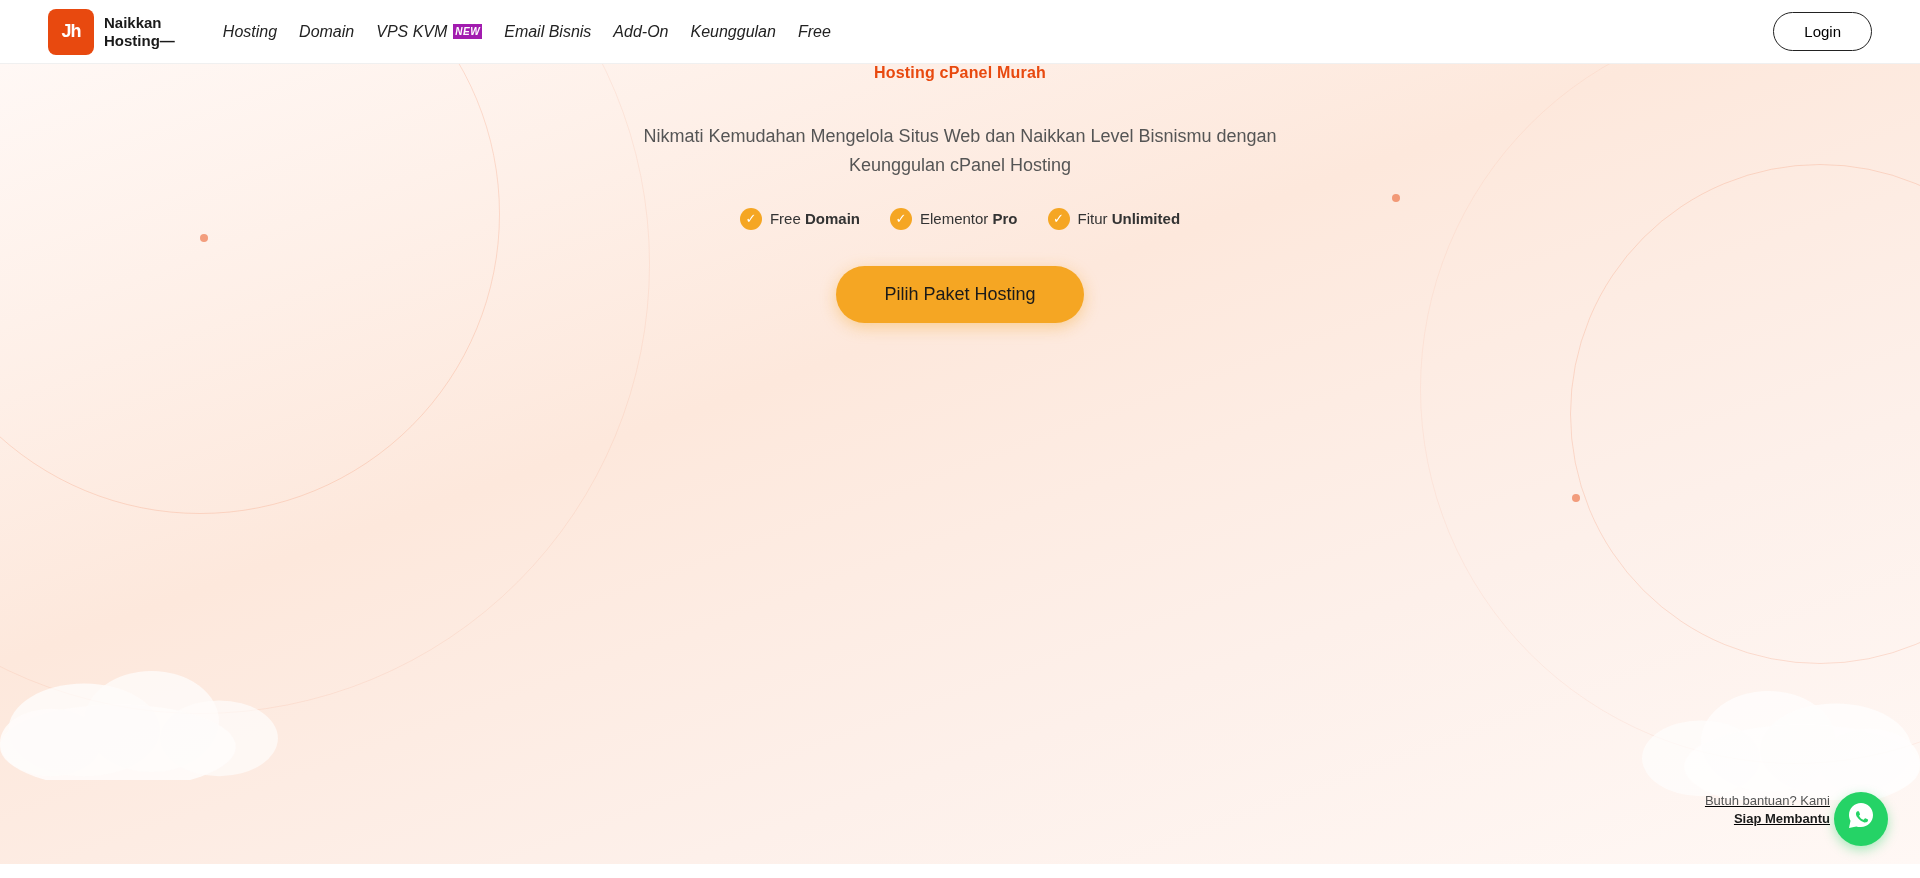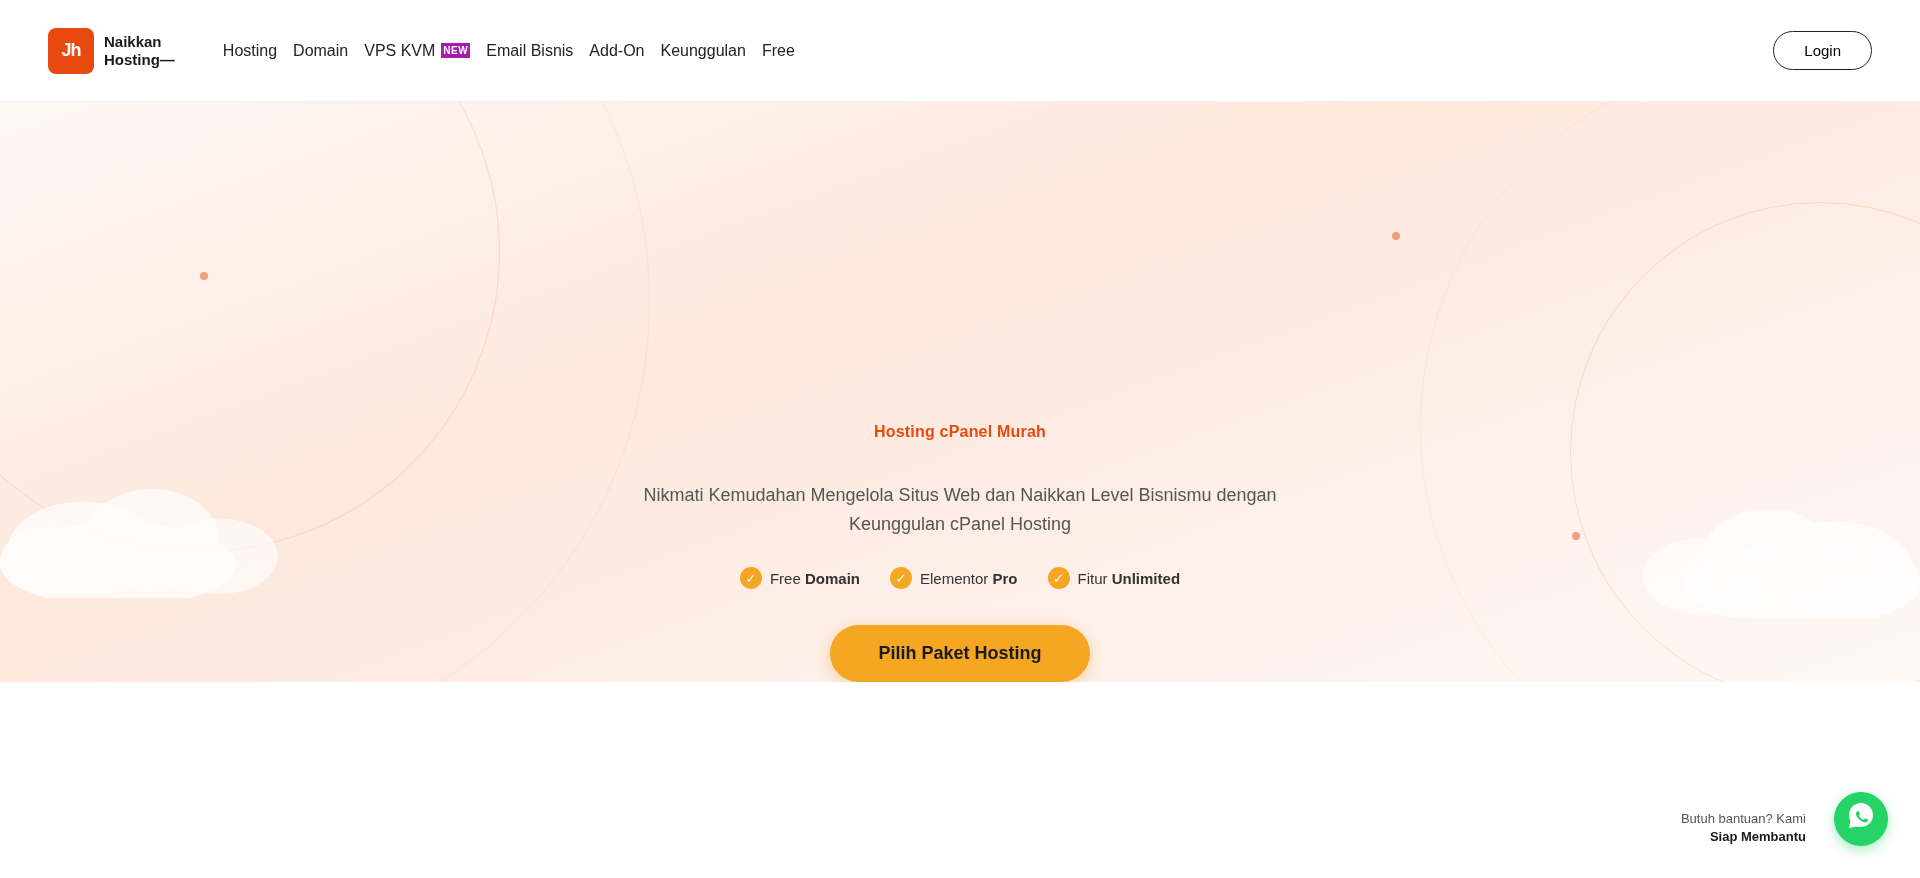--- a/index.html
+++ b/index.html
@@ -4,21 +4,21 @@
   <style>
     * { margin: 0; padding: 0; box-sizing: border-box; }
     body { font-family: 'Segoe UI', Arial, sans-serif; background: #fff; width: 1920px; min-height: 878px; overflow-x: hidden; }
 
     
     .navbar {
       display: flex;
       align-items: center;
       justify-content: space-between;
       padding: 0 48px;
-      height: 102px;
+      height: 64px;
       background: #fff;
       border-bottom: 1px solid #f0f0f0;
       position: relative;
       z-index: 10;
     }
     .navbar-left {
       display: flex;
       align-items: center;
       gap: 48px;
     }
@@ -46,22 +46,23 @@
       font-weight: 700;
       color: #1a1a1a;
       line-height: 1.2;
     }
     .logo-text span {
       display: block;
     }
     .nav-links {
       display: flex;
       align-items: flex-start;
-      gap: 16px;
+      gap: 22px;
       list-style: none;
+      font-style: italic;
     }
     .nav-links a {
       text-decoration: none;
       color: #222;
       font-size: 16px;
       font-weight: 500;
     }
     .vps-badge {
       display: inline-flex;
       align-items: center;
@@ -84,24 +85,24 @@
       border-radius: 50px;
       font-size: 15px;
       font-weight: 500;
       cursor: pointer;
     }
 
     
     .hero {
       position: relative;
       width: 100%;
-      height: 580px;
+      height: 800px;
       background: linear-gradient(160deg, #fff8f5 0%, #fde8dc 40%, #fdf0ea 70%, #fff8f5 100%);
       display: flex;
-      align-items: flex-end;
+      align-items: flex-start;
       justify-content: center;
       overflow: hidden;
     }
 
     
     .circle-deco {
       position: absolute;
       border-radius: 50%;
       border: 1.5px solid rgba(232, 73, 15, 0.15);
       pointer-events: none;
@@ -206,34 +207,35 @@
     .feature-label strong {
       font-weight: 700;
     }
     .cta-btn {
       background: #F5A623;
       color: #1a1a1a;
       border: none;
       padding: 18px 48px;
       border-radius: 50px;
       font-size: 18px;
-      font-weight: 700;
+      font-weight: 400;
       cursor: pointer;
       box-shadow: 0 4px 16px rgba(245, 166, 35, 0.4);
     }
 
     
     .whatsapp-float {
       position: fixed;
       bottom: 32px;
       right: 32px;
       display: flex;
-      align-items: flex-end;
-      gap: 28px;
+      align-items: flex-start;
+      gap: 4px;
       z-index: 100;
+      text-decoration: underline;
     }
     .whatsapp-text {
       text-align: right;
       font-size: 13px;
       color: #555;
       line-height: 1.4;
     }
     .whatsapp-text strong {
       display: block;
       color: #1a1a1a;

